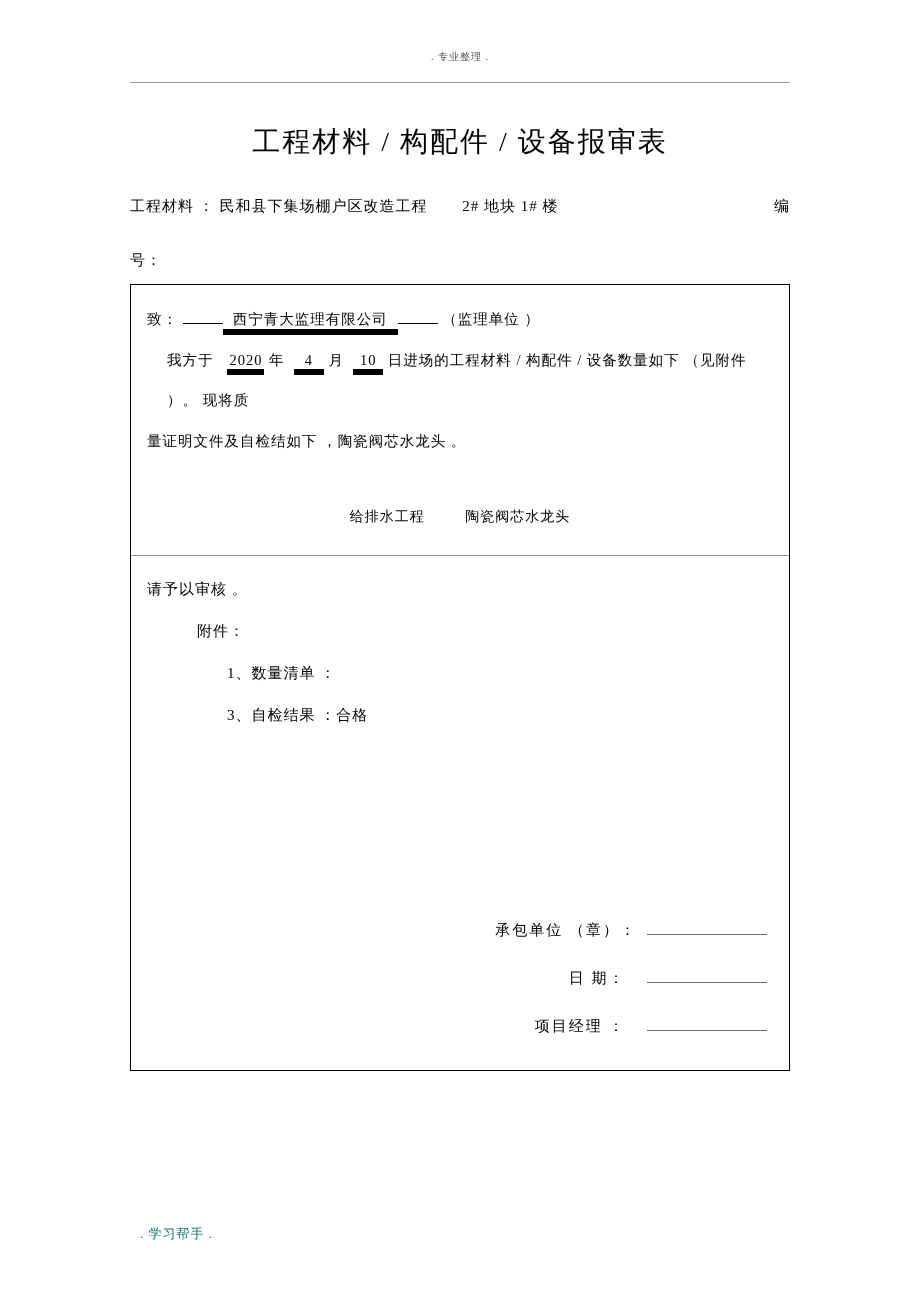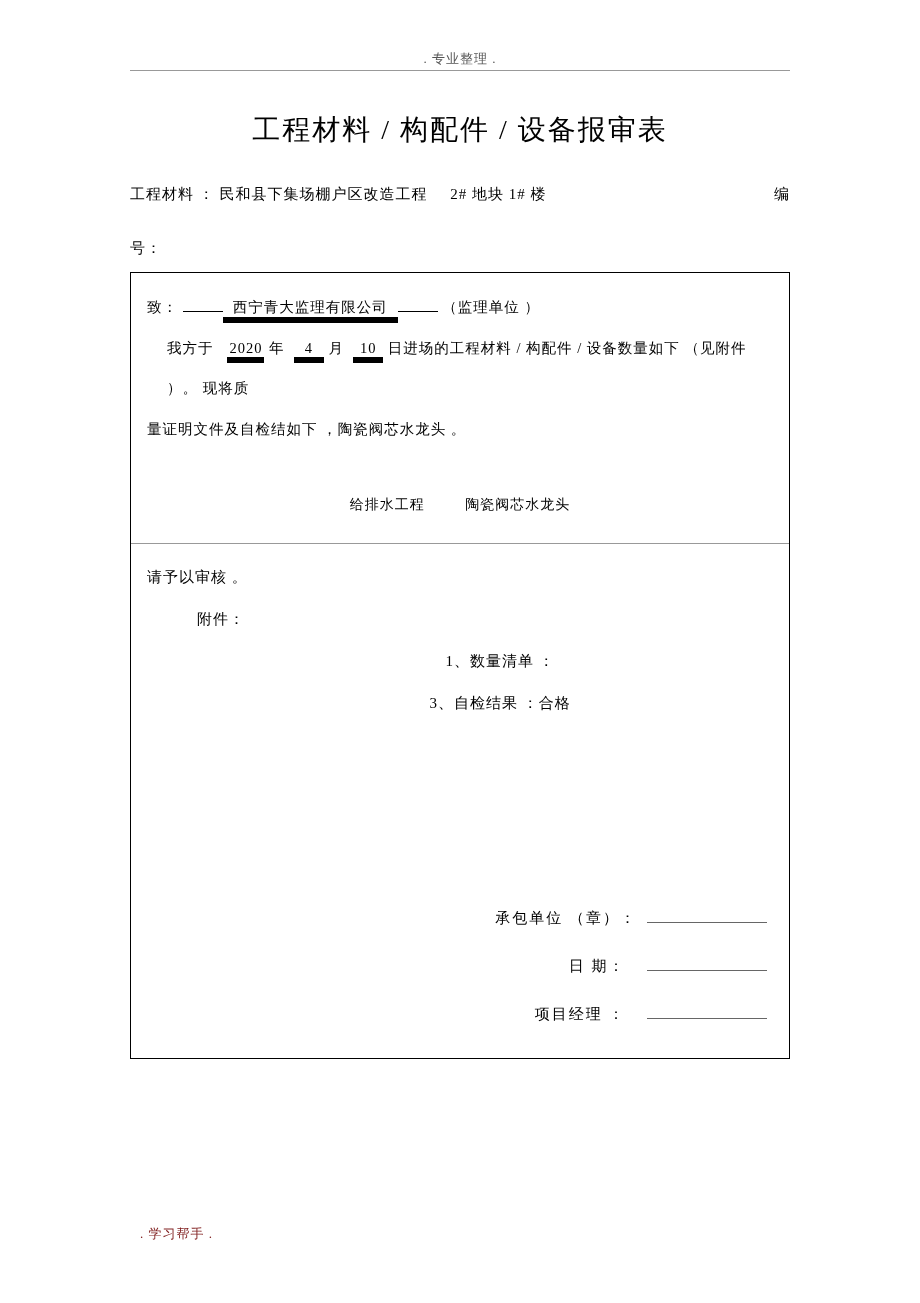--- a/index.html
+++ b/index.html
@@ -9,43 +9,43 @@
       width: 920px;
       height: 1303px;
       position: relative;
       color: #000;
     }
     .page {
       padding: 50px 130px 40px 130px;
     }
     .header-tag {
       text-align: center;
-      font-size: 13px;
+      font-size: 10px;
       color: #555;
       letter-spacing: 1px;
-      margin-bottom: 2px;
+      margin-bottom: 18px;
     }
     .header-rule {
       border-top: 1px solid #999;
       margin: 0 0 40px 0;
     }
     .title {
       text-align: center;
       font-size: 28px;
       letter-spacing: 2px;
       margin-bottom: 30px;
       font-weight: normal;
     }
     .meta-row {
       font-size: 15px;
       line-height: 2.0;
       letter-spacing: 1px;
       margin-bottom: 10px;
     }
-    .meta-row .plot { display: inline-block; margin-left: 18px; }
+    .meta-row .plot { display: inline-block; margin-left: 30px; }
     .meta-row .bian { float: right; margin-right: 0; }
     .hao-row {
       font-size: 15px;
       letter-spacing: 1px;
       margin-top: 30px;
       margin-bottom: 14px;
     }
     .form-box {
       border: 1px solid #000;
       width: 100%;
@@ -75,21 +75,21 @@
       letter-spacing: 1px;
     }
     .center-line .c1 { display:inline-block; margin-right: 36px; }
     .section2 {
       padding: 12px 16px 20px 16px;
       font-size: 15px;
       line-height: 2.8;
       letter-spacing: 1px;
     }
     .indent1 { padding-left: 50px; }
-    .indent2 { padding-left: 80px; text-align: center; }
+    .indent2 { padding-left: 80px; }
     .sig-block {
       margin-top: 170px;
       text-align: right;
       font-size: 15px;
       line-height: 3.2;
       padding-right: 6px;
     }
     .sig-line {
       display: inline-block;
       border-bottom: 1px solid #666;
@@ -97,21 +97,21 @@
       margin-left: 10px;
       height: 14px;
       vertical-align: baseline;
     }
     .sig-row { letter-spacing: 2px; }
     .footer-tag {
       position: absolute;
       left: 140px;
       bottom: 60px;
       font-size: 13px;
-      color: #7f1d1d;
+      color: #0f766e;
       letter-spacing: 1px;
     }
     .clearfix::after { content:""; display:block; clear:both; }
   </style>
 </head>
 <body>
 
 <div class="page">
 
   <div class="header-tag">. 专业整理 .</div>

